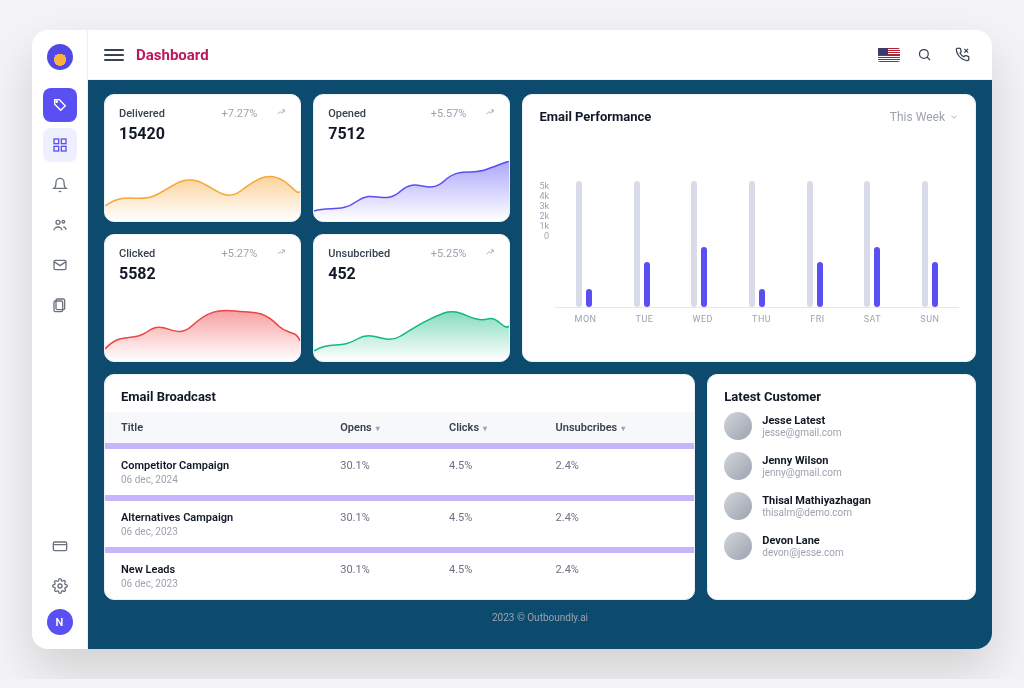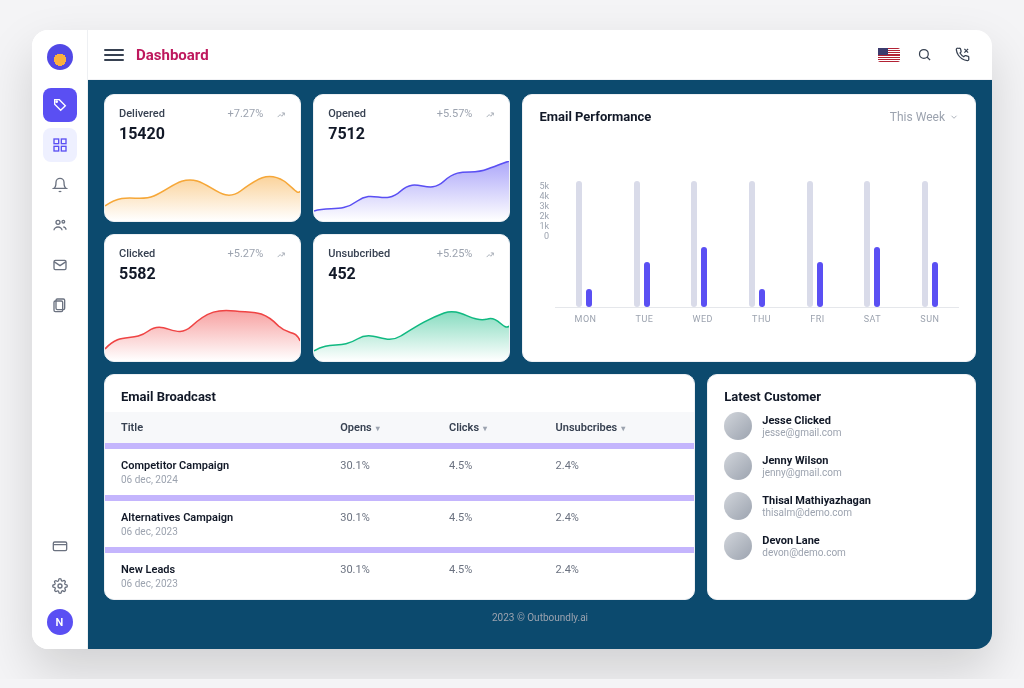--- a/index.html
+++ b/index.html
@@ -26,21 +26,21 @@
   .icon-btn { width: 28px; height: 28px; border-radius: 6px; display: flex; align-items: center; justify-content: center; color: #374151; cursor: pointer; }
   .icon-btn svg { width: 15px; height: 15px; stroke: currentColor; fill: none; stroke-width: 2; }
 
   .content { padding: 14px 16px 10px; background: #0c4a6e; flex: 1; }
   .grid-top { display: grid; grid-template-columns: 1fr 1fr 2.3fr; gap: 12px; }
   .stat-col { display: flex; flex-direction: column; gap: 12px; }
   .card { background: #fff; border: 1px solid #eef0f3; border-radius: 10px; }
   .stat { padding: 12px 14px 0; height: 128px; display: flex; flex-direction: column; position: relative; overflow: hidden; }
   .stat-head { display: flex; justify-content: space-between; align-items: center; font-size: 11px; }
   .stat-label { color: #374151; font-weight: 500; }
-  .stat-delta { color: #9ca3af; display: flex; align-items: flex-end; gap: 13px; }
+  .stat-delta { color: #9ca3af; display: flex; align-items: flex-start; gap: 19px; }
   .stat-val { font-size: 16px; font-weight: 700; color: #111827; margin-top: 4px; }
   .spark { position: absolute; left: 0; right: 0; bottom: 0; height: 60px; }
   .spark svg { width: 100%; height: 100%; display: block; }
 
   .perf { padding: 14px 16px 10px; }
   .perf-head { display: flex; justify-content: space-between; align-items: center; }
   .perf-title { font-size: 13px; font-weight: 700; color: #111827; }
   .perf-range { font-size: 12px; color: #9ca3af; display: flex; align-items: center; gap: 4px; cursor: pointer; }
   .chart { margin-top: 10px; height: 190px; display: flex; }
   .ylabels { display: flex; flex-direction: column; justify-content: center; font-size: 9px; color: #9ca3af; padding-bottom: 22px; padding-right: 6px; text-align: right; height: 175px; }
@@ -376,21 +376,21 @@
               </tbody>
           </table>
         </div>
 
         <div class="card">
           <div class="section-title">Latest Customer</div>
           <div class="cust-list" id="cust-list">
               <div class="cust">
                 <div class="cust-av"></div>
                 <div>
-                  <div class="cust-name">Jesse Clicked</div>
+                  <div class="cust-name">Jesse Latest</div>
                   <div class="cust-email">jesse@gmail.com</div>
                 </div>
               </div>
               <div class="cust">
                 <div class="cust-av"></div>
                 <div>
                   <div class="cust-name">Jenny Wilson</div>
                   <div class="cust-email">jenny@gmail.com</div>
                 </div>
               </div>
@@ -398,21 +398,21 @@
                 <div class="cust-av"></div>
                 <div>
                   <div class="cust-name">Thisal Mathiyazhagan</div>
                   <div class="cust-email">thisalm@demo.com</div>
                 </div>
               </div>
               <div class="cust">
                 <div class="cust-av"></div>
                 <div>
                   <div class="cust-name">Devon Lane</div>
-                  <div class="cust-email">devon@demo.com</div>
+                  <div class="cust-email">devon@jesse.com</div>
                 </div>
               </div>
             </div>
         </div>
       </div>
 
       <div class="footer">2023 © Outboundly.ai</div>
     </div>
   </div>
 </div>

